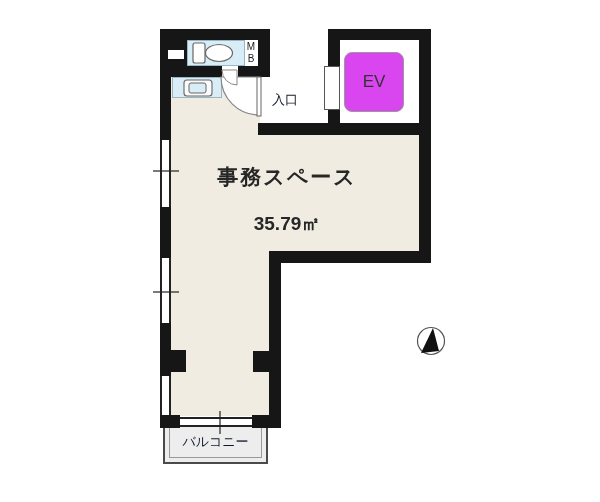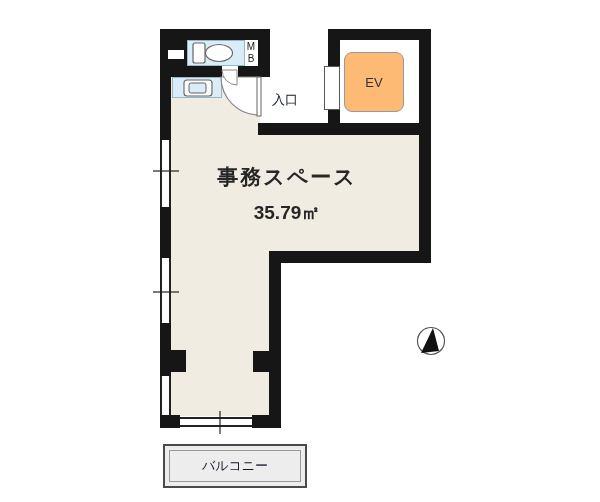--- a/index.html
+++ b/index.html
@@ -14,39 +14,39 @@
   .win-v{background:#fff;border-left:2px solid #222;border-right:2px solid #222;}
   .win-h{background:#fff;border-top:2px solid #222;border-bottom:2px solid #222;}
   .whitebox{background:#fff;}
   .balcony{background:#ededed;border:2px solid #4a4a4a;}
   .balcony-inner{position:absolute;left:4px;top:4px;right:4px;bottom:4px;border:1px solid #999;}
   .lbl{position:absolute;white-space:nowrap;}
   .lbl-office{font-size:21px;font-weight:bold;letter-spacing:2px;text-align:center;color:#262626;font-family:Liberation Mono, monospace;}
   .lbl-area{font-size:19px;font-weight:bold;text-align:center;color:#262626;}
   .lbl-small{font-size:13px;color:#0f172a;}
   .lbl-mb{font-size:10px;line-height:12px;color:#222;text-align:center;}
-  .ev-car{background:#fdba74;border:1.5px solid #9a9a9a;border-radius:8px;
-          display:flex;align-items:center;justify-content:center;font-size:13px;color:#333;}
+  .ev-car{background:#d946ef;border:1.5px solid #9a9a9a;border-radius:8px;
+          display:flex;align-items:center;justify-content:center;font-size:17px;color:#333;}
   .ev-door{background:#fff;border:1px solid #555;}
   svg{position:absolute;left:0;top:0;pointer-events:none;}
   .balcony{display:flex;align-items:center;justify-content:center;}
 </style>
 </head>
 <body>
 
 <div id="canvas">
 
   <div class="abs room-office" style="left:168px;top:70px;width:92px;height:66px;"></div>
   <div class="abs room-office" style="left:168px;top:135px;width:252px;height:119px;"></div>
   <div class="abs room-office" style="left:168px;top:253px;width:103px;height:163px;"></div>
 
   <div class="abs room-wet" style="left:187px;top:40px;width:58px;height:26px;"></div>
   <div class="abs room-wet" style="left:172px;top:77px;width:50px;height:21px;"></div>
 
-  <div class="abs balcony" style="left:163px;top:444px;width:144px;height:44px;">
+  <div class="abs balcony" style="left:163px;top:420px;width:105px;height:44px;">
     <div class="balcony-inner"></div>
     <div class="lbl-small" style="position:relative;">バルコニー</div>
   </div>
 
   <div class="abs wall" style="left:160px;top:29px;width:110px;height:11px;"></div>
   <div class="abs wall" style="left:328px;top:29px;width:103px;height:11px;"></div>
   <div class="abs wall" style="left:160px;top:29px;width:11px;height:111px;"></div>
   <div class="abs wall" style="left:165px;top:38px;width:22px;height:39px;"></div>
   <div class="abs wall" style="left:160px;top:66px;width:62px;height:11px;"></div>
   <div class="abs wall" style="left:238px;top:66px;width:32px;height:11px;"></div>
@@ -98,20 +98,20 @@
     <line x1="153" y1="292" x2="179" y2="292" stroke="#222" stroke-width="1.2"></line>
     <line x1="220" y1="411" x2="220" y2="434" stroke="#222" stroke-width="1.2"></line>
 
     <g>
       <circle cx="431" cy="341" r="13.5" fill="#ffffff" stroke="#555" stroke-width="1.2"></circle>
       <polygon points="433,328 421,353 439,351" fill="#111"></polygon>
     </g>
   </svg>
 
   <div class="lbl lbl-office" style="left:180px;top:163px;width:214px;">事務スペース</div>
-  <div class="lbl lbl-area" style="left:180px;top:200px;width:214px;">35.79㎡</div>
+  <div class="lbl lbl-area" style="left:180px;top:211px;width:214px;">35.79㎡</div>
   <div class="lbl lbl-small" style="left:272px;top:91px;">入口</div>
   <div class="lbl lbl-mb" style="left:244px;top:41px;width:14px;">
     <span style="display:block;">M</span>
     <span style="display:block;">B</span>
   </div>
 
 </div>
 
 </body></html>

